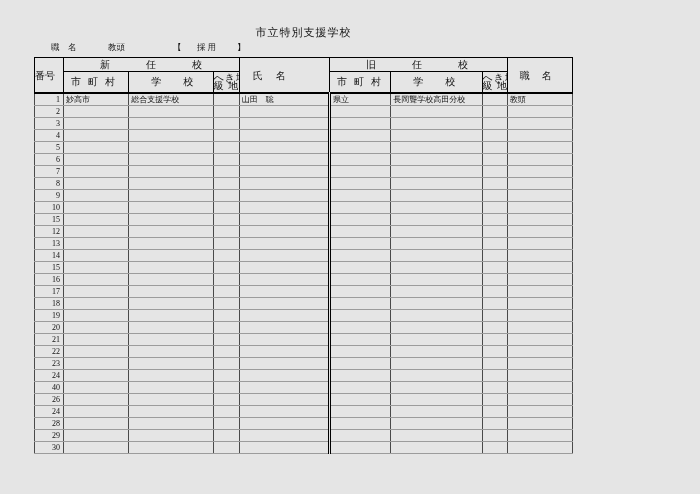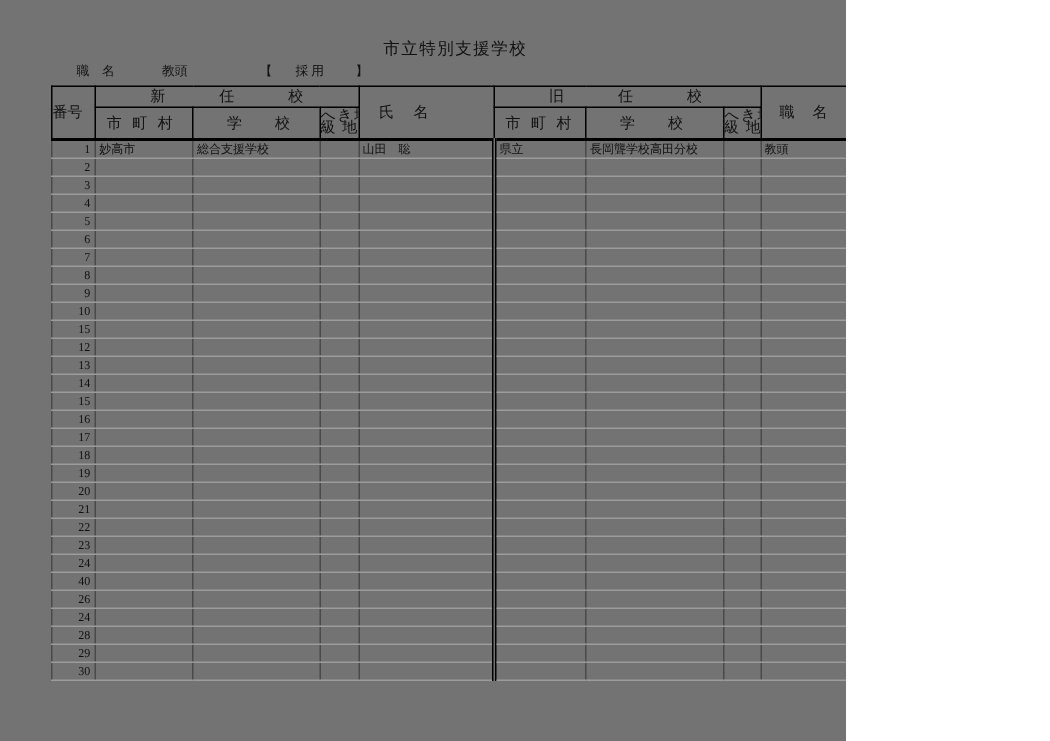--- a/index.html
+++ b/index.html
@@ -1,17 +1,17 @@
 <!DOCTYPE html>
 <html><head>
 <meta charset="utf-8">
 <style>
   html,body{margin:0;padding:0;background:#fff;}
   .page{
-    position:relative;width:564px;height:494px;background:#737373;
+    position:relative;width:700px;height:494px;background:#e5e5e5;
     font-family:"Liberation Serif","DejaVu Serif",serif;color:#111;overflow:hidden;
   }
   .title{
     position:absolute;top:25px;left:34px;width:539px;text-align:center;
     font-size:11px;letter-spacing:1px;
   }
   .meta-row{position:absolute;top:42px;left:13px;width:700px;height:13px;font-size:8.5px;}
   .m-label{position:absolute;left:38px;top:0;}
   .m-value{position:absolute;left:95px;top:0;}
   .m-open{position:absolute;left:160px;top:0;}

